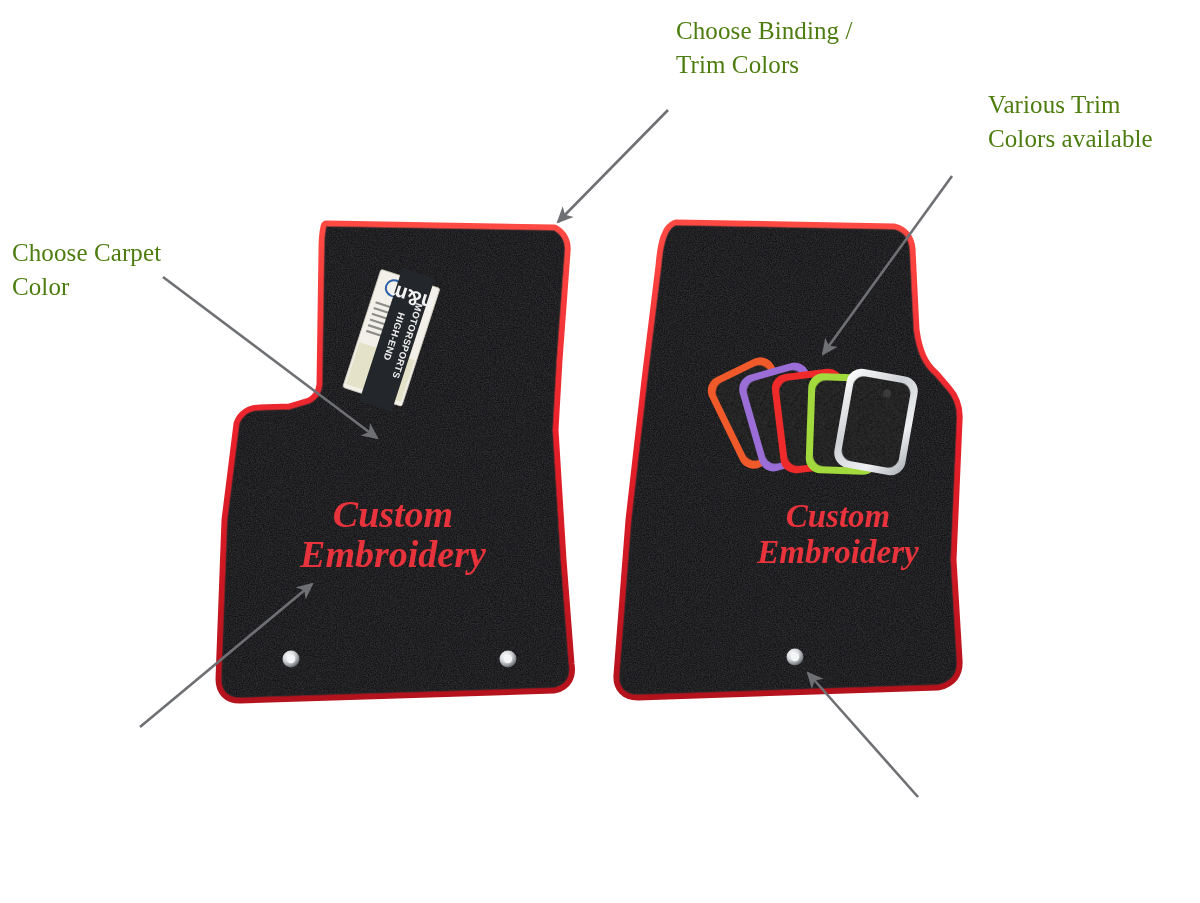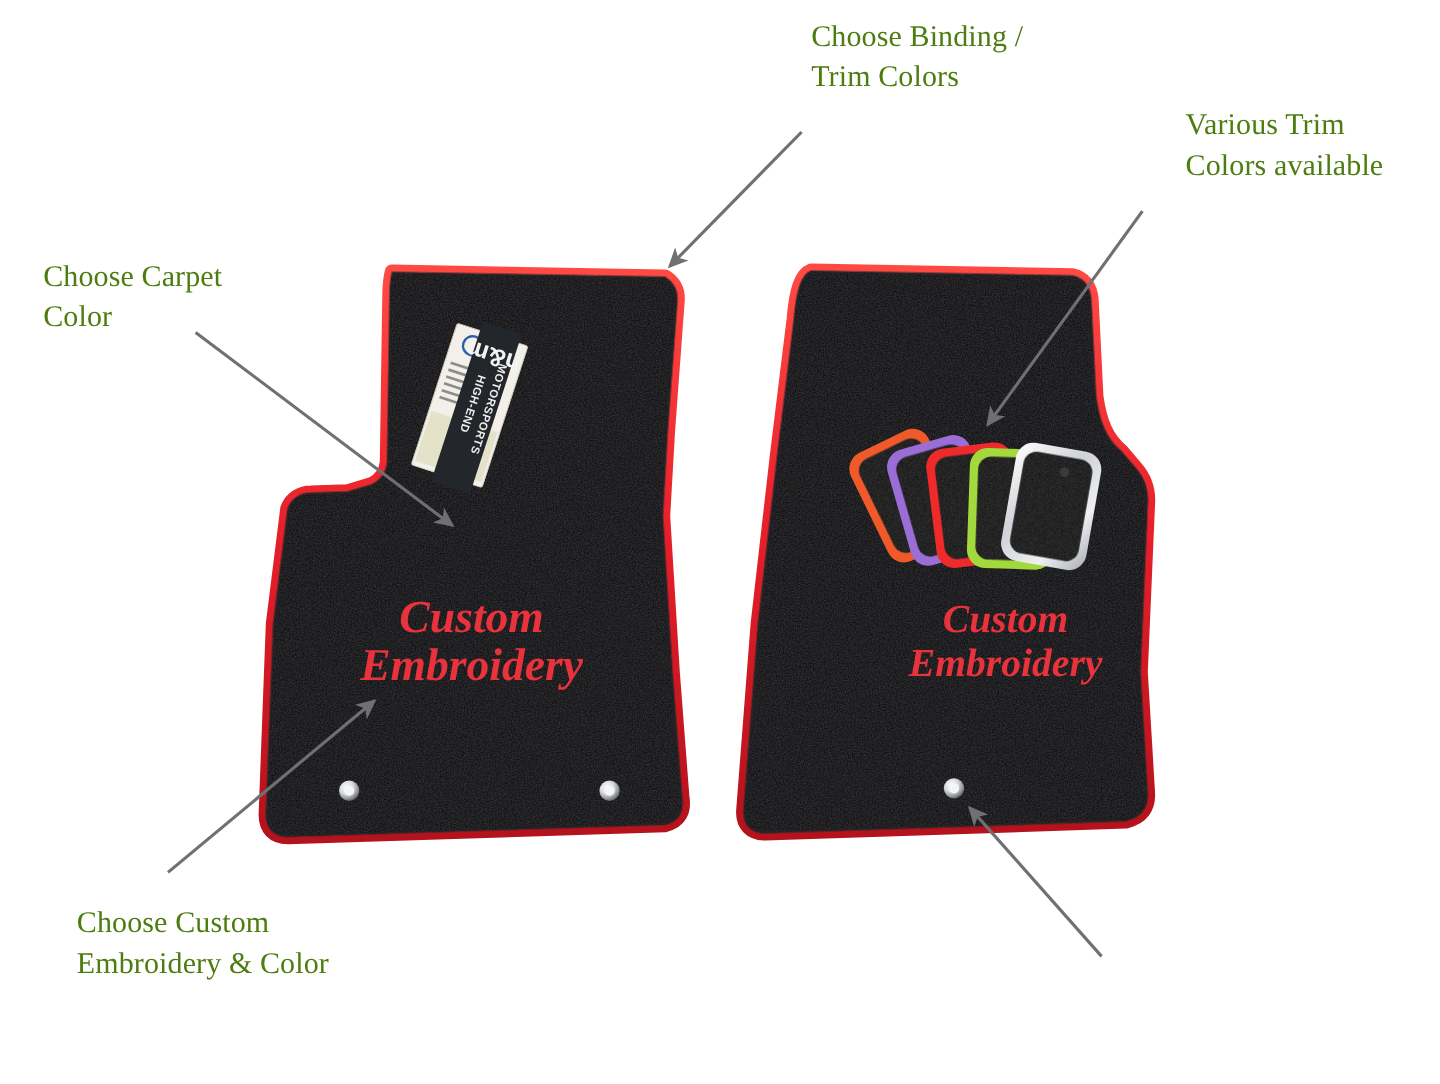--- a/index.html
+++ b/index.html
@@ -20,21 +20,21 @@
   .callout {
     position: absolute;
     color: #4d7c0f;
     font-size: 25px;
     line-height: 1.36;
     white-space: pre-line;
     letter-spacing: 0.1px;
   }
   #label-binding   { left: 676px; top: 14px;  }
   #label-trim      { left: 988px; top: 88px;  }
-  #label-carpet    { left: 12px;  top: 214px; margin-left: 24px; }
+  #label-carpet    { left: 12px;  top: 236px; }
   #label-embroidery{ left: 64px;  top: 753px; }
   #label-fasteners { left: 934px; top: 816px; }
 
   
   #mats-layer, #arrows-layer {
     position: absolute;
     left: 0; top: 0;
     width: 1200px;
     height: 903px;
   }
@@ -215,16 +215,14 @@
     <line x1="140" y1="727" x2="312" y2="584" stroke="#6e7074" stroke-width="2.6" marker-end="url(#ah)"></line>
     <line x1="918" y1="797" x2="808" y2="673" stroke="#6e7074" stroke-width="2.6" marker-end="url(#ah)"></line>
   </svg>
 
   <div class="callout" id="label-binding">Choose Binding /
 Trim Colors</div>
   <div class="callout" id="label-trim">Various Trim
 Colors available</div>
   <div class="callout" id="label-carpet">Choose Carpet
 Color</div>
-  <div class="callout" id="label-embroidery">Choose Custom
-Embroidery &amp; Color</div>
 
 </div>
 
 </body></html>

